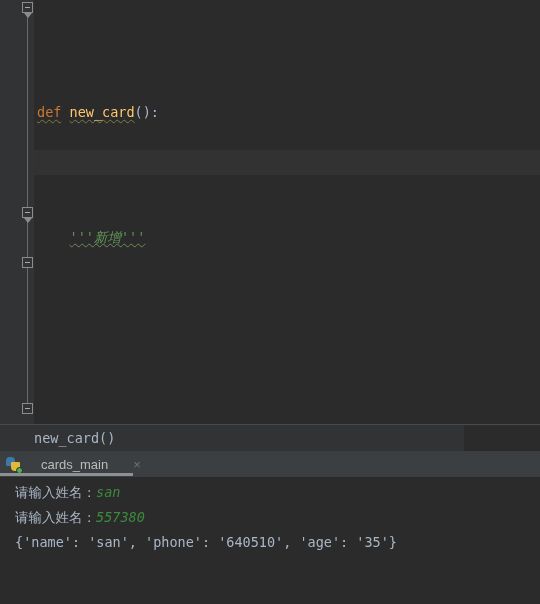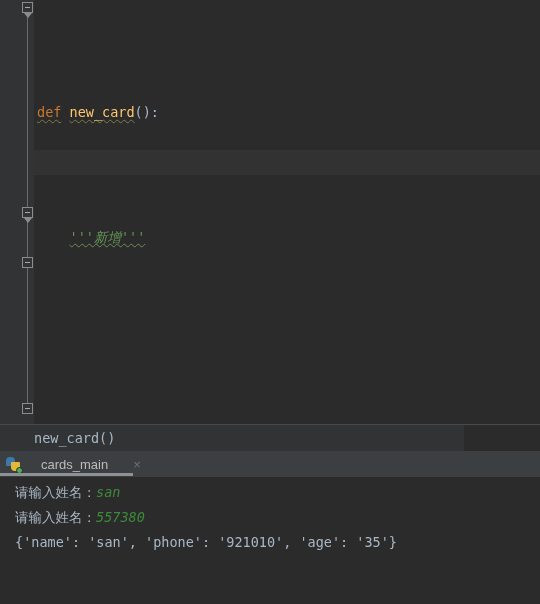--- a/index.html
+++ b/index.html
@@ -169,16 +169,16 @@
       </span>
       <span class="tab-label">cards_main</span>
       <span class="tab-close">×</span>
     </div>
   </div>
   <div class="tab-underline"></div>
 
   <div class="console">
     <div class="cline"><span>请输入姓名：</span><span class="cin">san</span></div>
     <div class="cline"><span>请输入姓名：</span><span class="cin">557380</span></div>
-    <div class="cline"><span>{'name': 'san', 'phone': '921010', 'age': '35'}</span></div>
+    <div class="cline"><span>{'name': 'san', 'phone': '640510', 'age': '35'}</span></div>
   </div>
 
 </div>
 
 </body></html>

